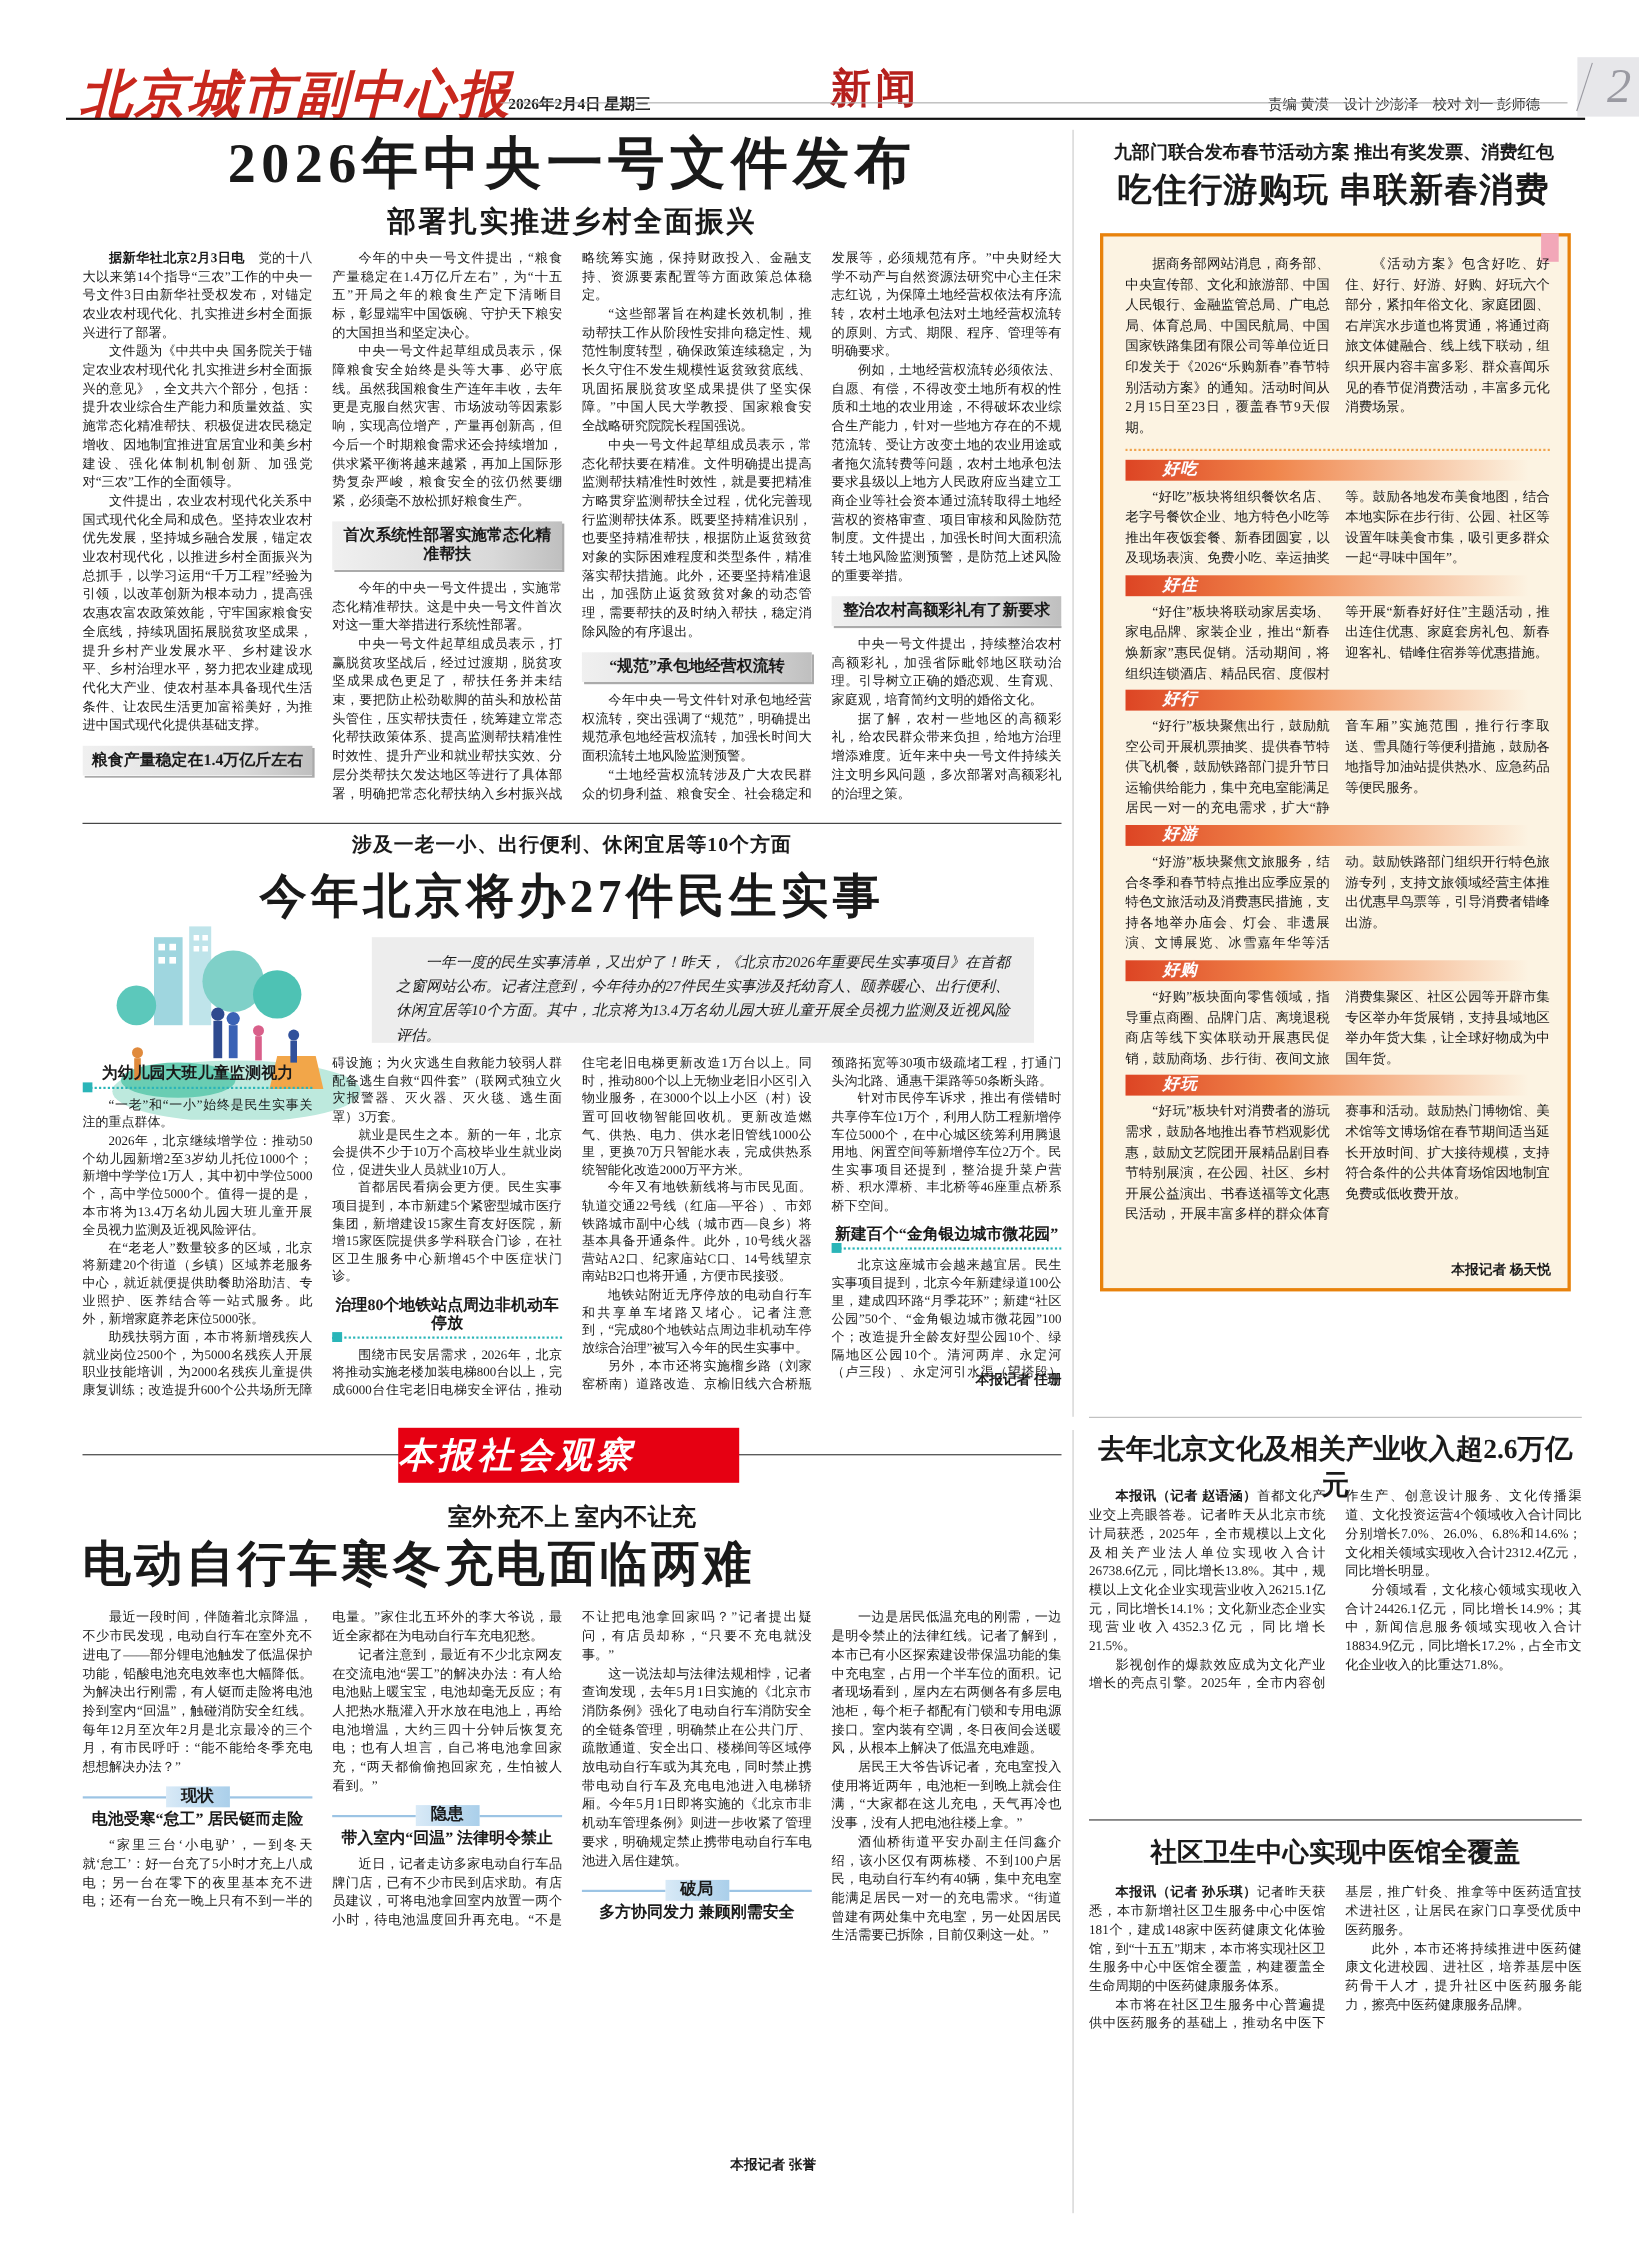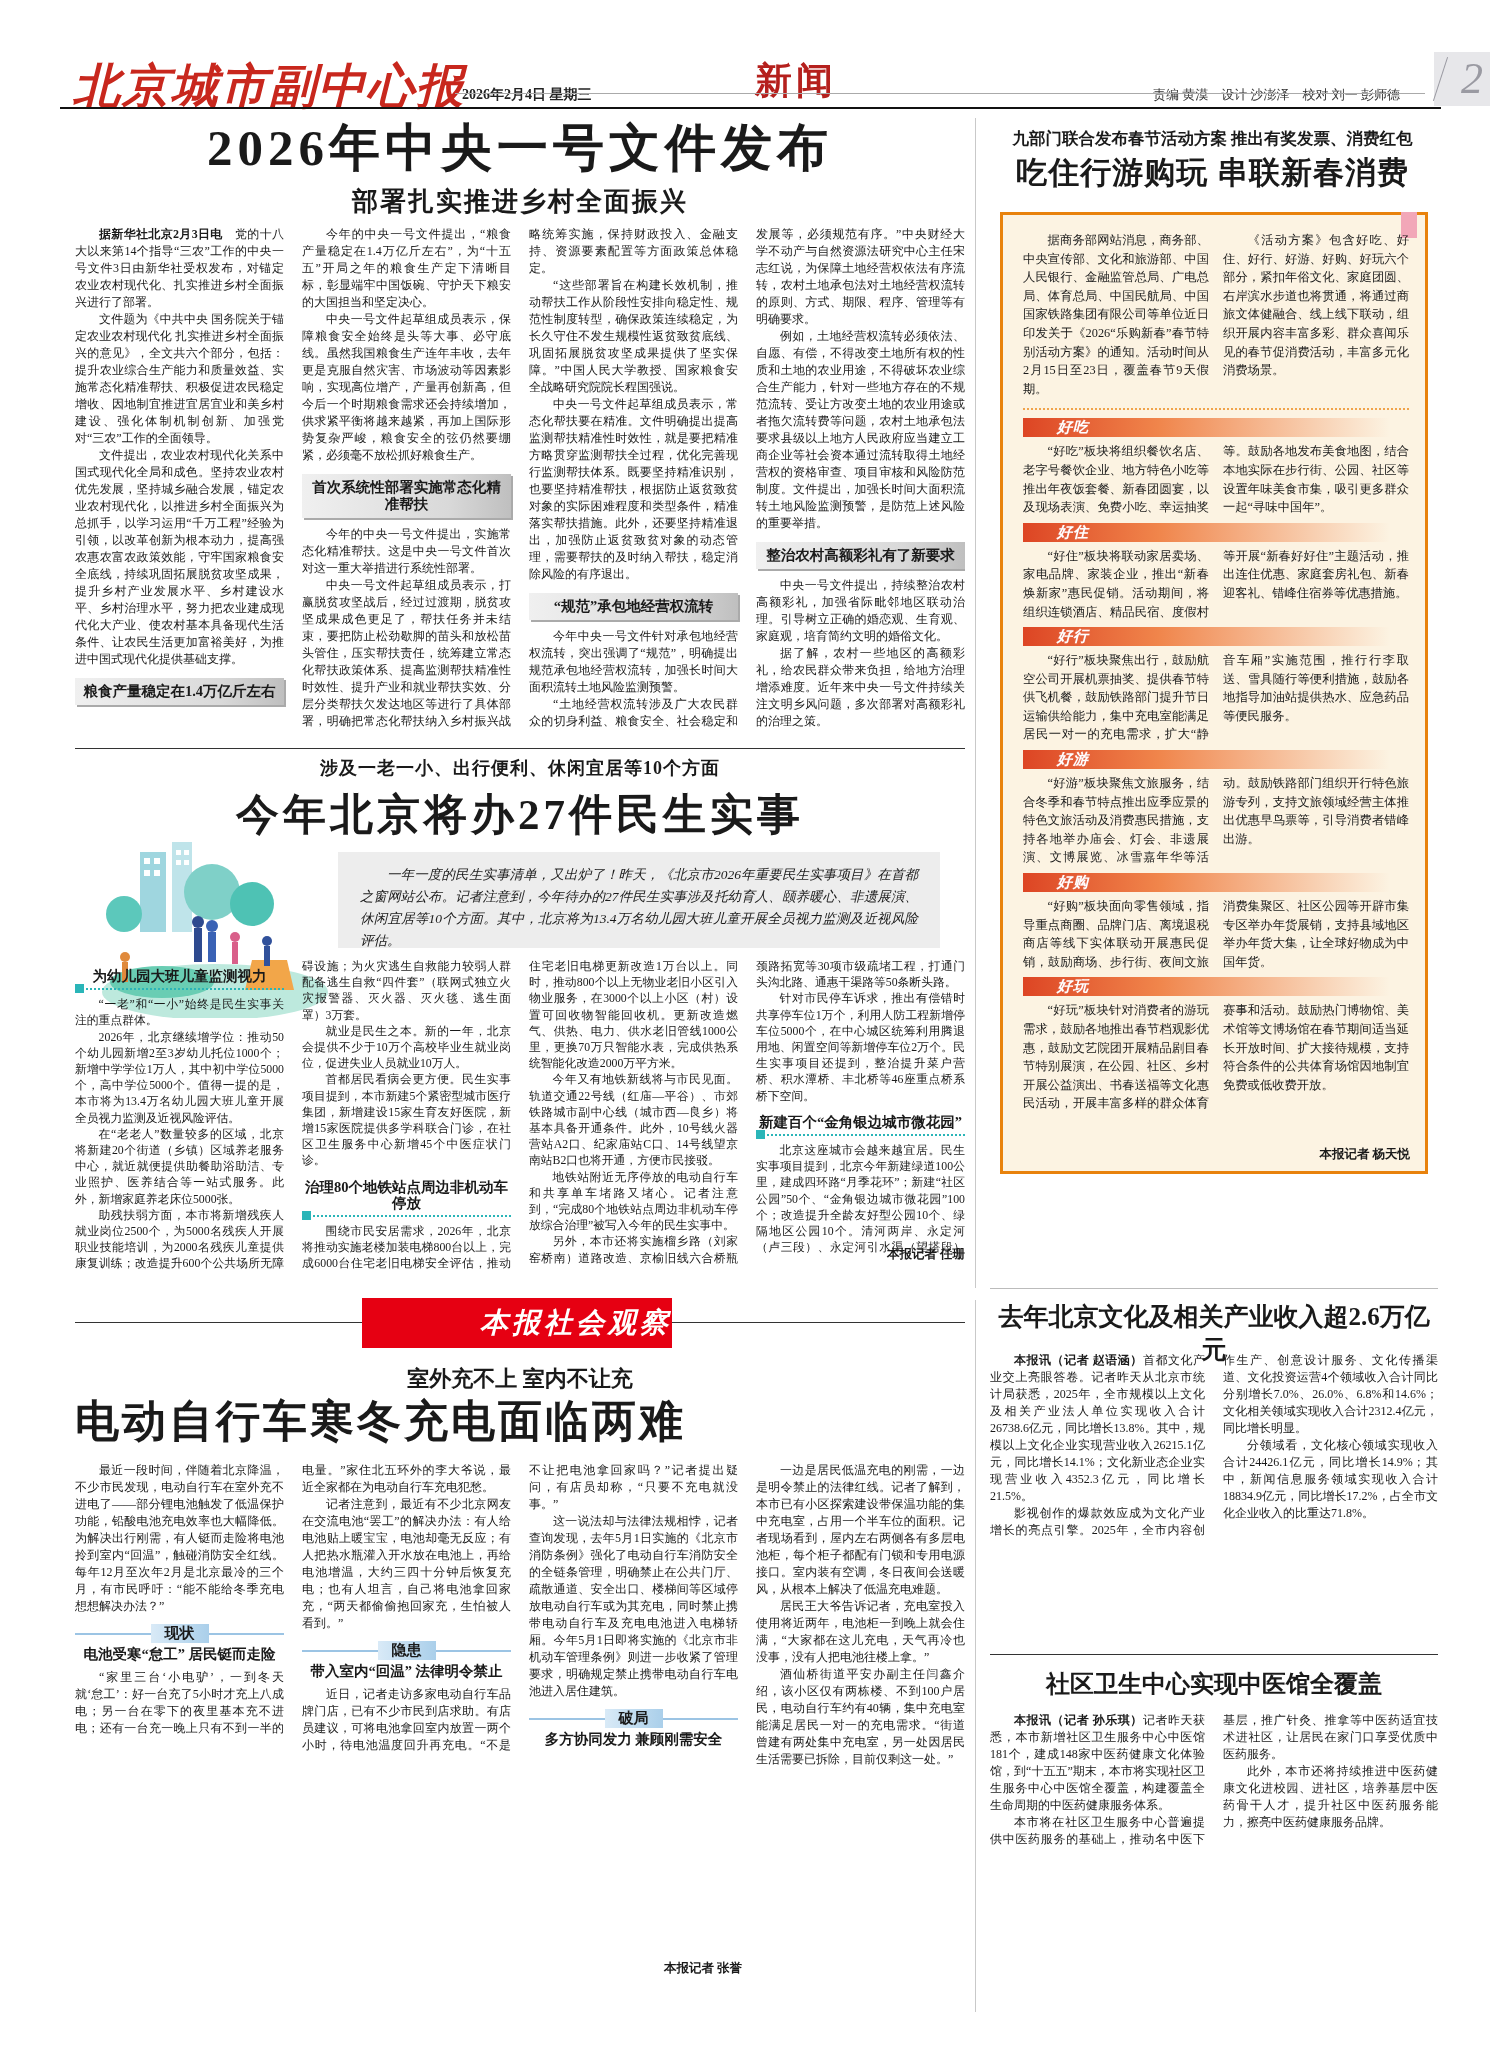--- a/index.html
+++ b/index.html
@@ -55,22 +55,22 @@
   .tagbar span{position:absolute;left:34px;top:0;font-size:15px;line-height:19px;font-weight:900;font-style:italic;
                color:#fff;text-shadow:0 0 2px #e3705f;letter-spacing:1px;}
   #sp-byline{left:1180px;top:1146px;width:230px;}
   
   #cu-headline{left:990px;top:1300px;width:448px;text-align:center;font-size:25px;font-weight:900;}
   #cu-flow{left:990px;top:1352px;width:448px;height:292px;column-count:2;font-size:12px;line-height:17px;}
   
   #tcm-headline{left:990px;top:1668px;width:448px;text-align:center;font-size:24px;font-weight:900;}
   #tcm-flow{left:990px;top:1712px;width:448px;height:300px;column-count:2;font-size:12px;line-height:17px;}
   
-  #eb-banner{left:362px;top:1298px;width:310px;height:50px;background:#e60012;color:#fff;text-align:right;
-             font-size:28px;line-height:50px;font-weight:900;font-style:italic;letter-spacing:4px;}
+  #eb-banner{left:362px;top:1298px;width:310px;height:50px;background:#e60012;color:#fff;text-align:left;
+             font-size:32px;line-height:50px;font-weight:900;font-style:italic;letter-spacing:4px;}
   #eb-kicker{left:75px;top:1364px;width:890px;text-align:center;font-size:22px;font-weight:bold;}
   #eb-headline{left:75px;top:1392px;width:890px;font-size:44px;font-weight:900;letter-spacing:3px;}
   #eb-flow{left:75px;top:1462px;width:890px;height:548px;column-count:4;font-size:12px;line-height:17px;}
   .eblabel{display:flex;align-items:center;margin:9px 0 3px 0;break-inside:avoid;}
   .eblabel::before,.eblabel::after{content:"";flex:1;height:2px;background:#9cc4e4;}
   .eblabel span{padding:1px 14px;font-weight:900;font-size:15px;background:linear-gradient(90deg,#d9eaf7,#aacfea);}
   .ebsub{text-align:center;font-weight:bold;font-size:14.5px;margin:2px 0 6px 0;text-indent:0 !important;break-inside:avoid;}
   #eb-byline{left:530px;top:1960px;width:212px;}
   
   #illus{left:102px;top:842px;width:226px;height:176px;}
@@ -146,21 +146,21 @@
       <rect x="130" y="100" width="6" height="22" fill="#d95f8a"></rect>
         <circle cx="133" cy="95" r="5" fill="#d95f8a"></circle>
       <rect x="162" y="104" width="6" height="20" fill="#31519b"></rect>
         <circle cx="165" cy="99" r="5" fill="#31519b"></circle>
       <rect x="20" y="120" width="6" height="20" fill="#e08a3c"></rect>
         <circle cx="23" cy="115" r="5" fill="#e08a3c"></circle>
     </svg>
   </div>
 
   <div class="abs" id="ms-introbox">
-    <p>一年一度的民生实事清单，又出炉了！昨天，《北京市2026年重要民生实事项目》在首都之窗网站公布。记者注意到，今年待办的27件民生实事涉及托幼育人、颐养暖心、非遗展演、休闲宜居等10个方面。其中，北京将为13.4万名幼儿园大班儿童开展全员视力监测及近视风险评估。</p>
+    <p>一年一度的民生实事清单，又出炉了！昨天，《北京市2026年重要民生实事项目》在首都之窗网站公布。记者注意到，今年待办的27件民生实事涉及托幼育人、颐养暖心、出行便利、休闲宜居等10个方面。其中，北京将为13.4万名幼儿园大班儿童开展全员视力监测及近视风险评估。</p>
   </div>
 
   <div class="abs flow" id="ms-flow">
     <div class="tealhead">为幼儿园大班儿童监测视力</div>
     <p>“一老”和“一小”始终是民生实事关注的重点群体。</p>
     <p>2026年，北京继续增学位：推动50个幼儿园新增2至3岁幼儿托位1000个；新增中学学位1万人，其中初中学位5000个，高中学位5000个。值得一提的是，本市将为13.4万名幼儿园大班儿童开展全员视力监测及近视风险评估。</p>
     <p>在“老老人”数量较多的区域，北京将新建20个街道（乡镇）区域养老服务中心，就近就便提供助餐助浴助洁、专业照护、医养结合等一站式服务。此外，新增家庭养老床位5000张。</p>
     <p>助残扶弱方面，本市将新增残疾人就业岗位2500个，为5000名残疾人开展职业技能培训，为2000名残疾儿童提供康复训练；改造提升600个公共场所无障碍设施；为火灾逃生自救能力较弱人群配备逃生自救“四件套”（联网式独立火灾报警器、灭火器、灭火毯、逃生面罩）3万套。</p>
     <p>就业是民生之本。新的一年，北京会提供不少于10万个高校毕业生就业岗位，促进失业人员就业10万人。</p>
     <p>首都居民看病会更方便。民生实事项目提到，本市新建5个紧密型城市医疗集团，新增建设15家生育友好医院，新增15家医院提供多学科联合门诊，在社区卫生服务中心新增45个中医症状门诊。</p>

